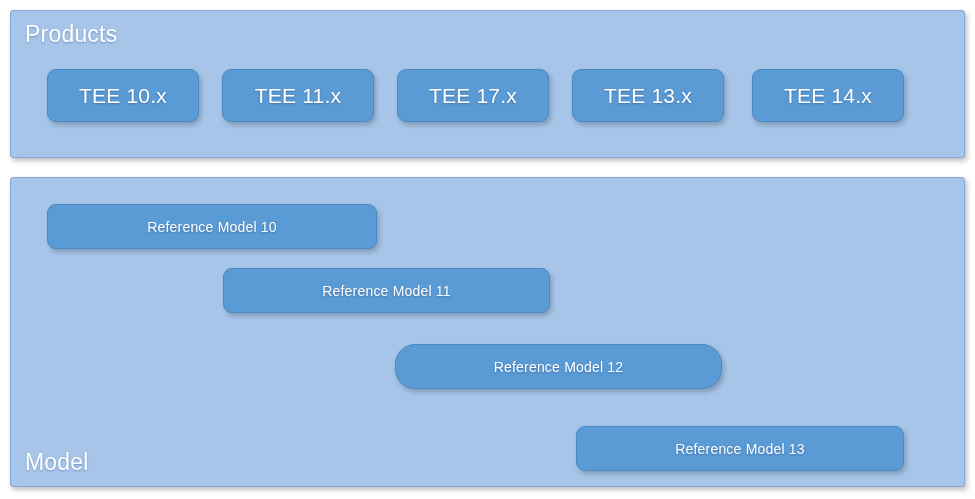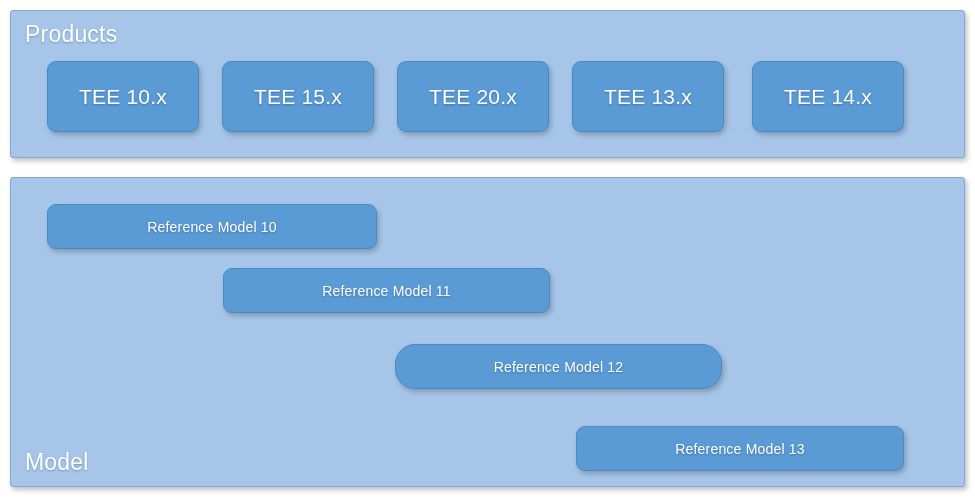--- a/index.html
+++ b/index.html
@@ -79,23 +79,23 @@
     justify-content: center;
     color: #ffffff;
     font-size: 21px;
     font-weight: 400;
     white-space: nowrap;
     letter-spacing: 0.2px;
     text-shadow: 0px 1px 2px rgba(40,80,130,0.55);
   }
 
   .chip.product-chip {
-    top: 50px;
+    top: 58px;
     width: 152px;
-    height: 71px;
+    height: 53px;
   }
 
   .chip.model-chip {
     height: 45px;
     font-size: 14px;
   }
 
   
   #product-chip-0 { left: 36px;  }
   #product-chip-1 { left: 211px; }
@@ -113,23 +113,23 @@
 <body>
 
 <div id="canvas">
 
   <div id="products-group" class="group">
 
     <div id="products-label" class="group-label">Products</div>
 
     <div id="product-chip-0" class="chip product-chip">TEE 10.x</div>
 
-    <div id="product-chip-1" class="chip product-chip">TEE 15.x</div>
+    <div id="product-chip-1" class="chip product-chip">TEE 11.x</div>
 
-    <div id="product-chip-2" class="chip product-chip">TEE 20.x</div>
+    <div id="product-chip-2" class="chip product-chip">TEE 17.x</div>
 
     <div id="product-chip-3" class="chip product-chip">TEE 13.x</div>
 
     <div id="product-chip-4" class="chip product-chip">TEE 14.x</div>
   </div>
 
   <div id="models-group" class="group">
 
     <div id="model-chip-0" class="chip model-chip">Reference Model 10</div>
 

